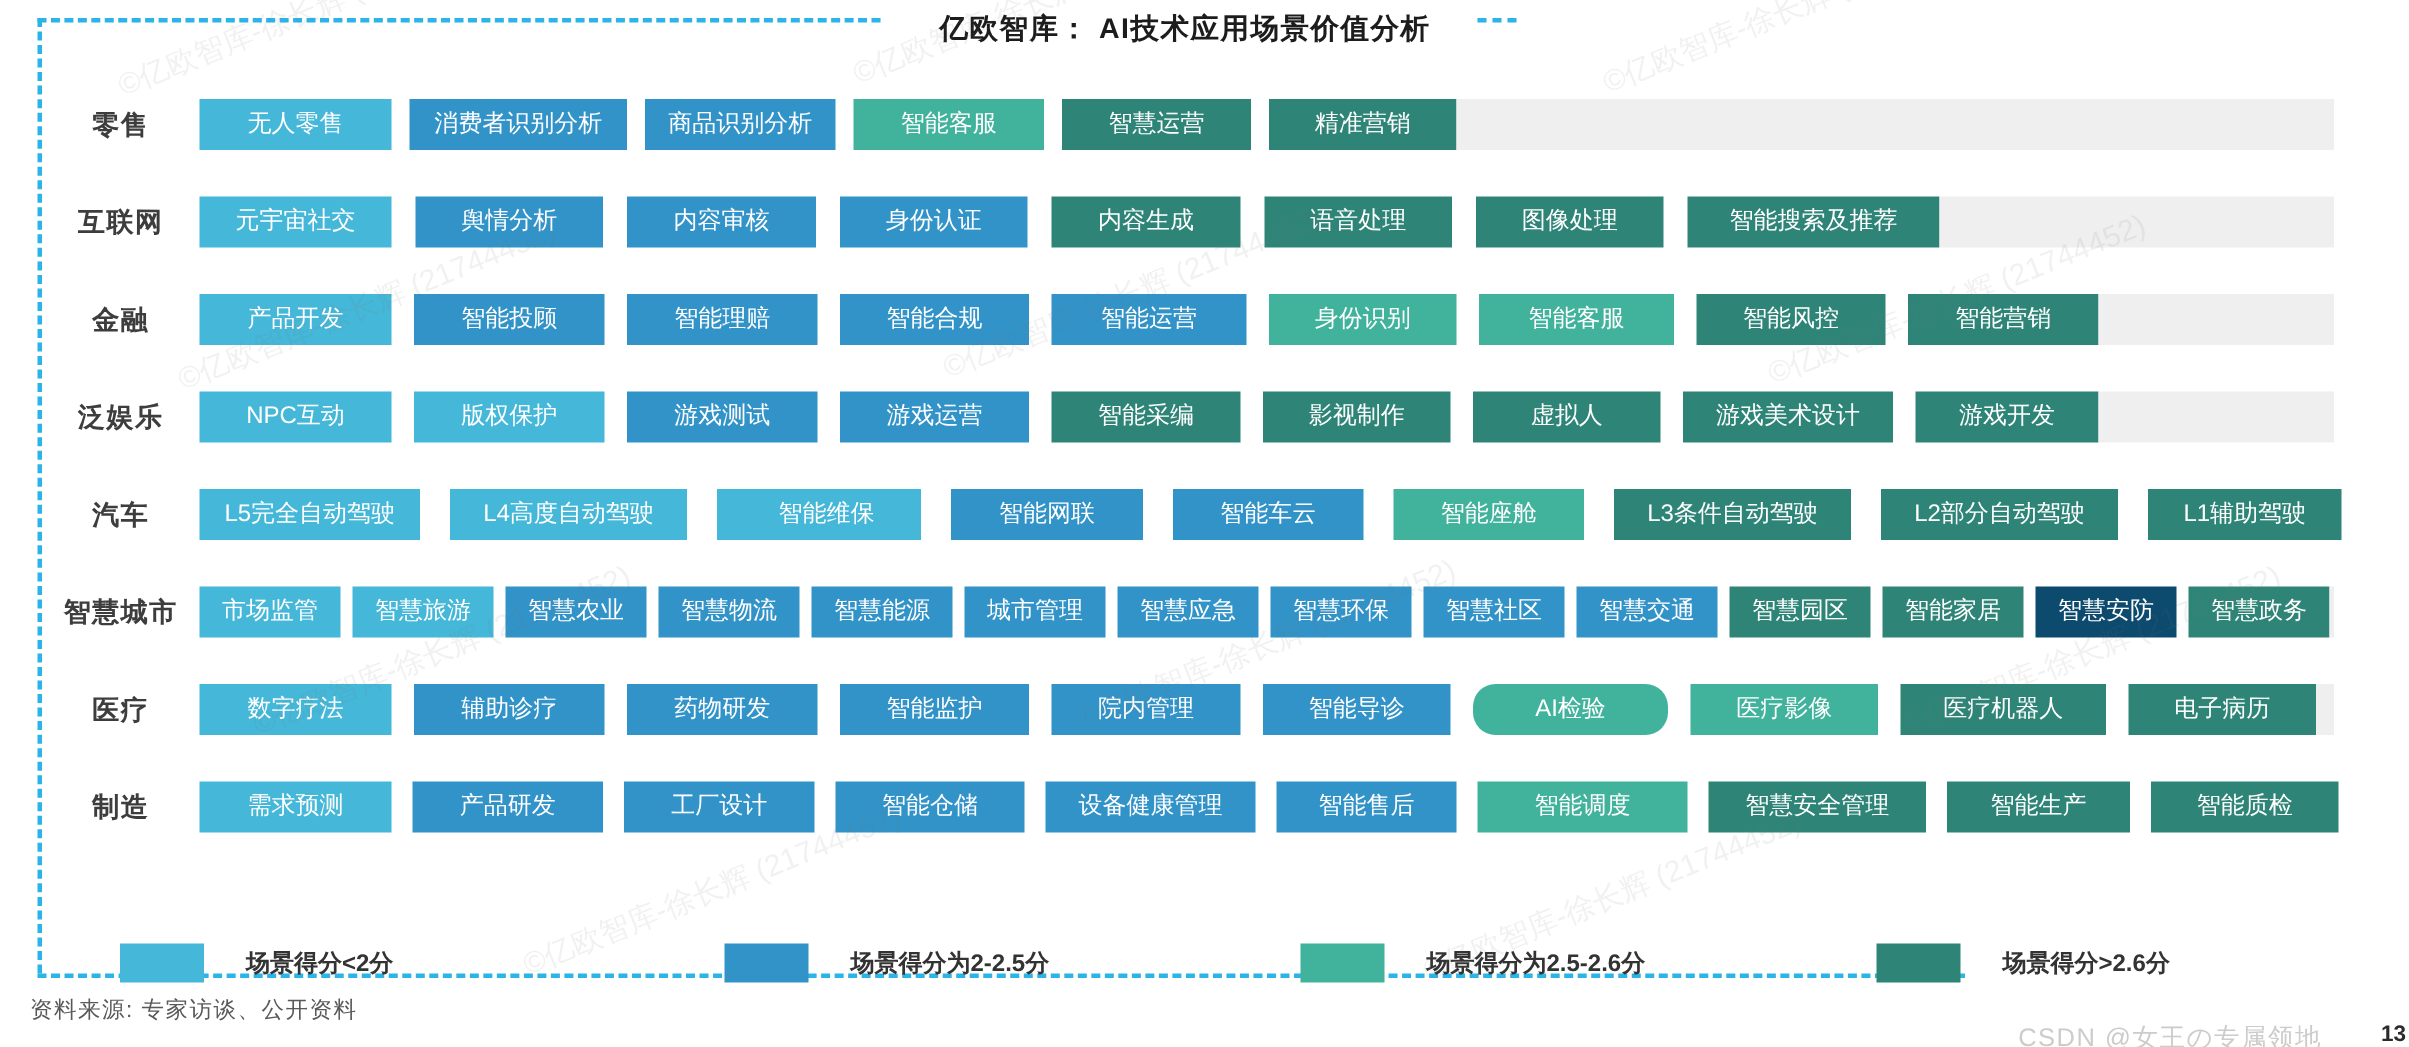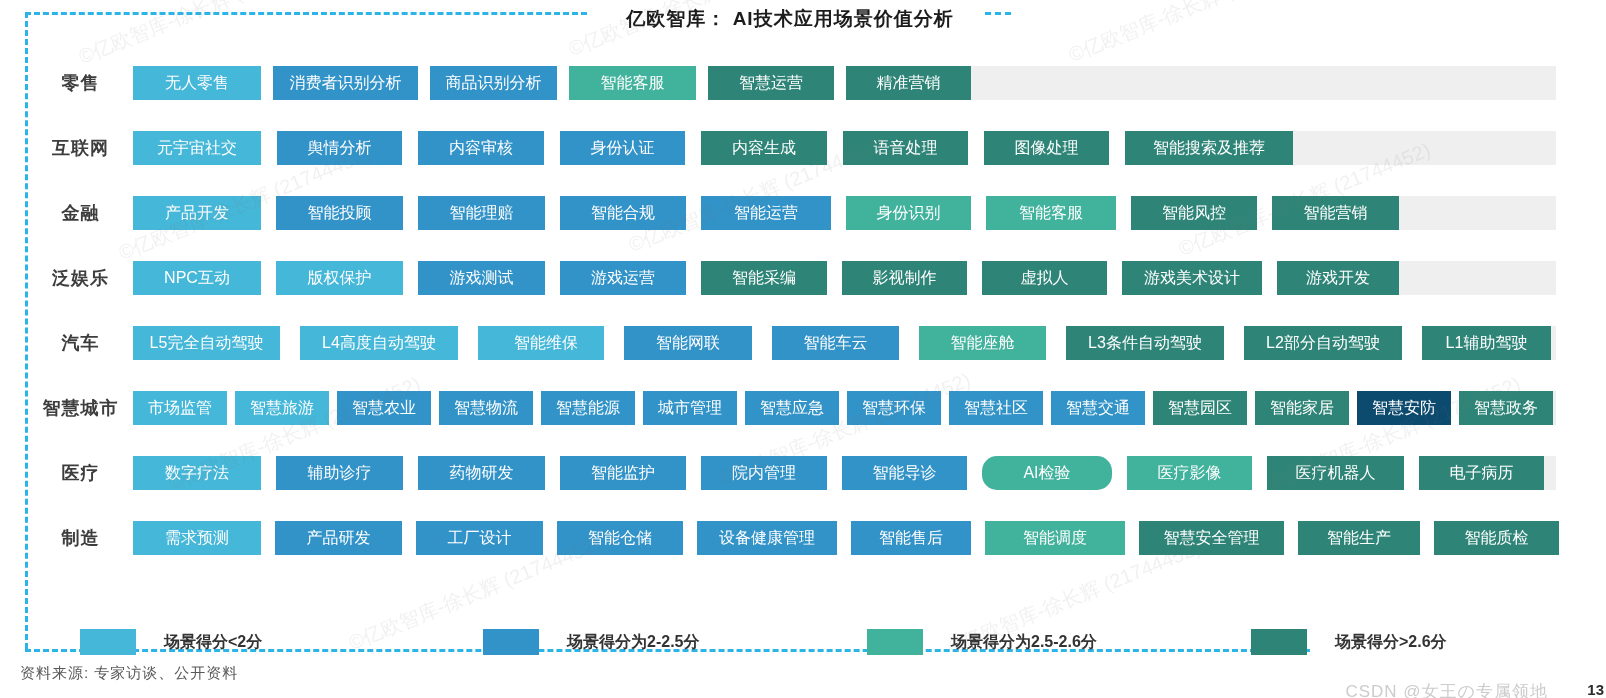--- a/index.html
+++ b/index.html
@@ -115,21 +115,21 @@
         <div class="chip" style="width: 140px; background: rgb(46, 133, 119);">游戏美术设计</div>
         <div class="chip" style="width: 122px; background: rgb(46, 133, 119);">游戏开发</div>
         <div class="filler" style="background: rgb(239, 239, 239);"></div>
       </div>
     </div>
     <div class="row">
       <div class="row-label">汽车</div>
       <div class="track" style="--gap: 20px;">
         <div class="chip" style="width: 147px; background: rgb(69, 183, 216);">L5完全自动驾驶</div>
         <div class="chip" style="width: 158px; background: rgb(69, 183, 216);">L4高度自动驾驶</div>
-        <div class="chip" style="width: 126px; background: rgb(69, 183, 216); padding-left: 10px;">智能维保</div>
+        <div class="chip" style="width: 136px; background: rgb(69, 183, 216); padding-left: 10px;">智能维保</div>
         <div class="chip" style="width: 128px; background: rgb(50, 147, 200);">智能网联</div>
         <div class="chip" style="width: 127px; background: rgb(50, 147, 200);">智能车云</div>
         <div class="chip" style="width: 127px; background: rgb(65, 178, 156);">智能座舱</div>
         <div class="chip" style="width: 158px; background: rgb(46, 133, 119);">L3条件自动驾驶</div>
         <div class="chip" style="width: 158px; background: rgb(46, 133, 119);">L2部分自动驾驶</div>
         <div class="chip" style="width: 129px; background: rgb(46, 133, 119);">L1辅助驾驶</div>
         <div class="filler" style="background: rgb(239, 239, 239);"></div>
       </div>
     </div>
     <div class="row">

